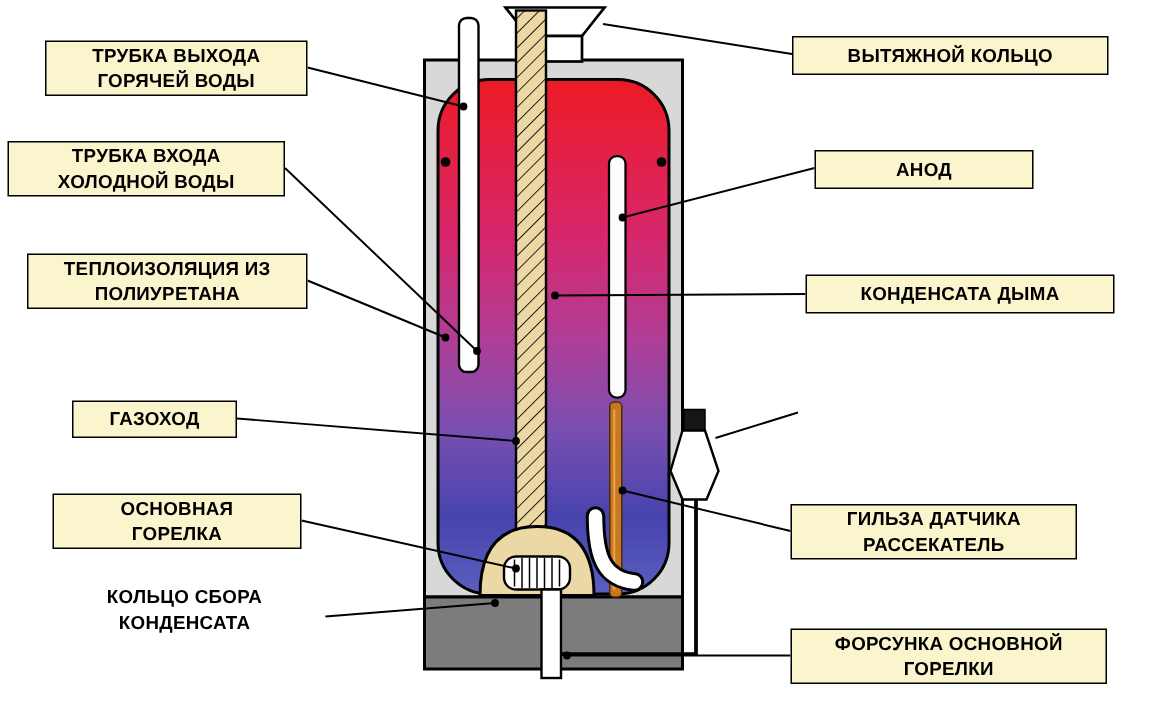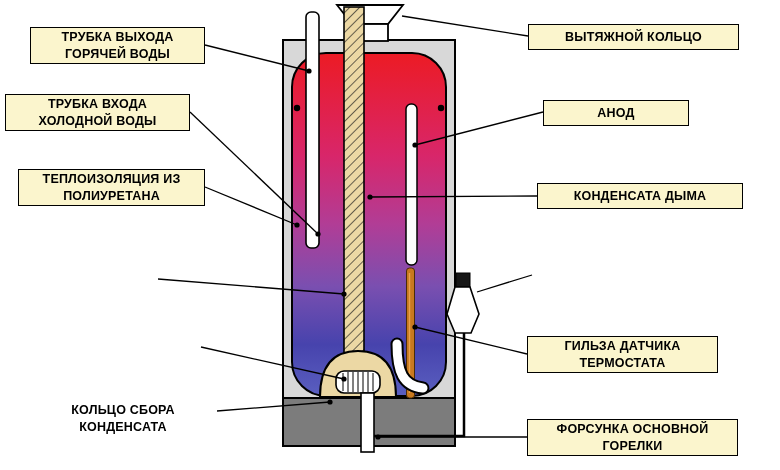--- a/index.html
+++ b/index.html
@@ -113,24 +113,27 @@
       <circle class="dot" cx="378" cy="437" r="2.6"></circle>
     </g>
   </svg>
 
   <div class="label box" style="left:30px;top:27px;width:175px;height:37px">ТРУБКА ВЫХОДА
 ГОРЯЧЕЙ ВОДЫ</div>
   <div class="label box" style="left:18px;top:169px;width:187px;height:37px">ТЕПЛОИЗОЛЯЦИЯ ИЗ
 ПОЛИУРЕТАНА</div>
   <div class="label box" style="left:5px;top:94px;width:185px;height:37px">ТРУБКА ВХОДА
 ХОЛОДНОЙ ВОДЫ</div>
-  <div class="label" style="left:28px;top:400px;width:190px;height:37px">КОЛЬЦО СБОРА
+  <div class="label box" style="left:48px;top:267px;width:110px;height:25px">ГАЗОХОД</div>
+  <div class="label box" style="left:35px;top:329px;width:166px;height:37px">ОСНОВНАЯ
+ГОРЕЛКА</div>
+  <div class="label" style="left:28px;top:388px;width:190px;height:37px">КОЛЬЦО СБОРА
 КОНДЕНСАТА</div>
 
   <div class="label box" style="left:528px;top:24px;width:211px;height:26px">ВЫТЯЖНОЙ КОЛЬЦО</div>
   <div class="label box" style="left:543px;top:100px;width:146px;height:26px">АНОД</div>
   <div class="label box" style="left:537px;top:183px;width:206px;height:26px">КОНДЕНСАТА ДЫМА</div>
   <div class="label box" style="left:527px;top:336px;width:191px;height:37px">ГИЛЬЗА ДАТЧИКА
-ТЕРМОСТАТА</div>
+РАССЕКАТЕЛЬ</div>
   <div class="label box" style="left:527px;top:419px;width:211px;height:37px">ФОРСУНКА ОСНОВНОЙ
 ГОРЕЛКИ</div>
 
 </div>
 
 </body></html>

